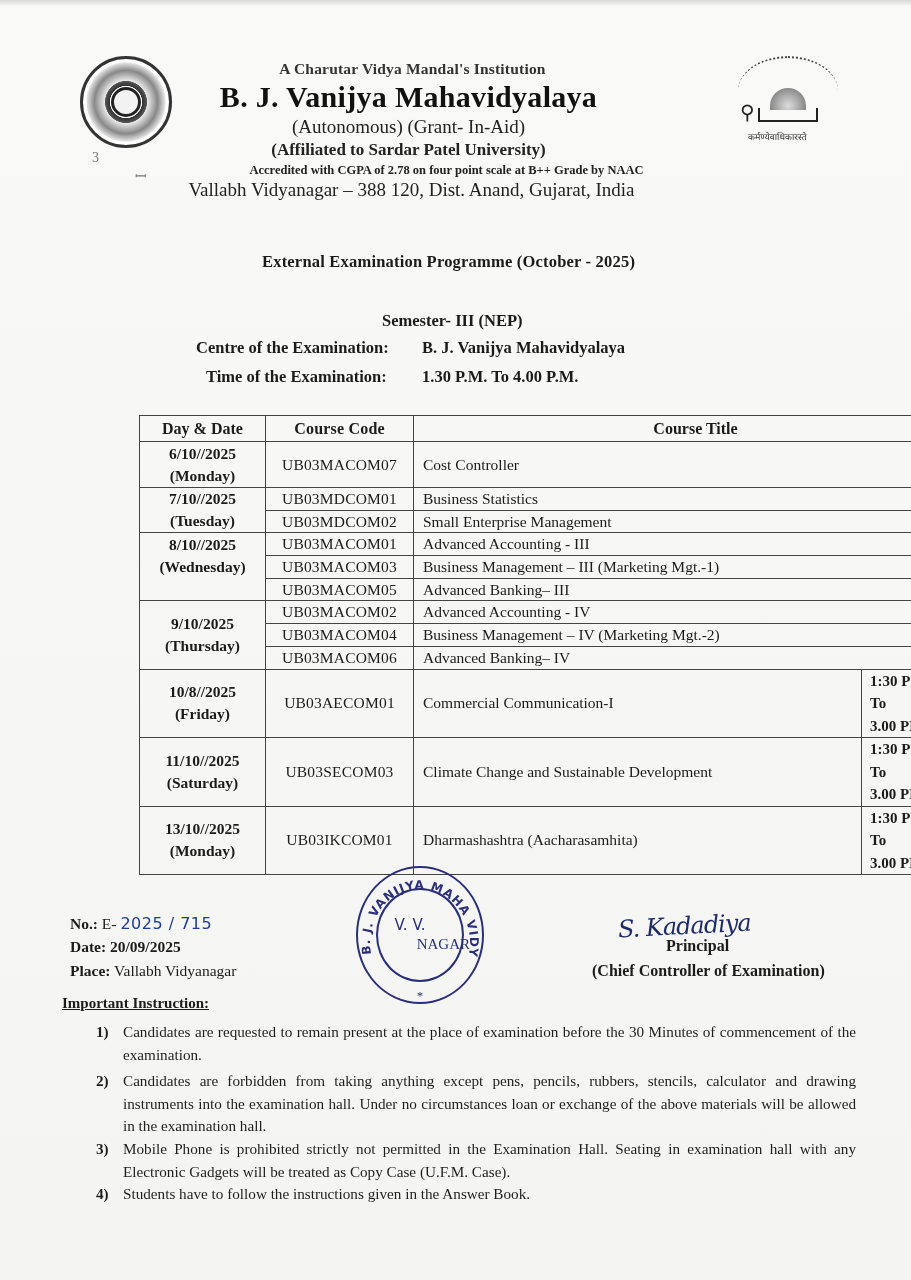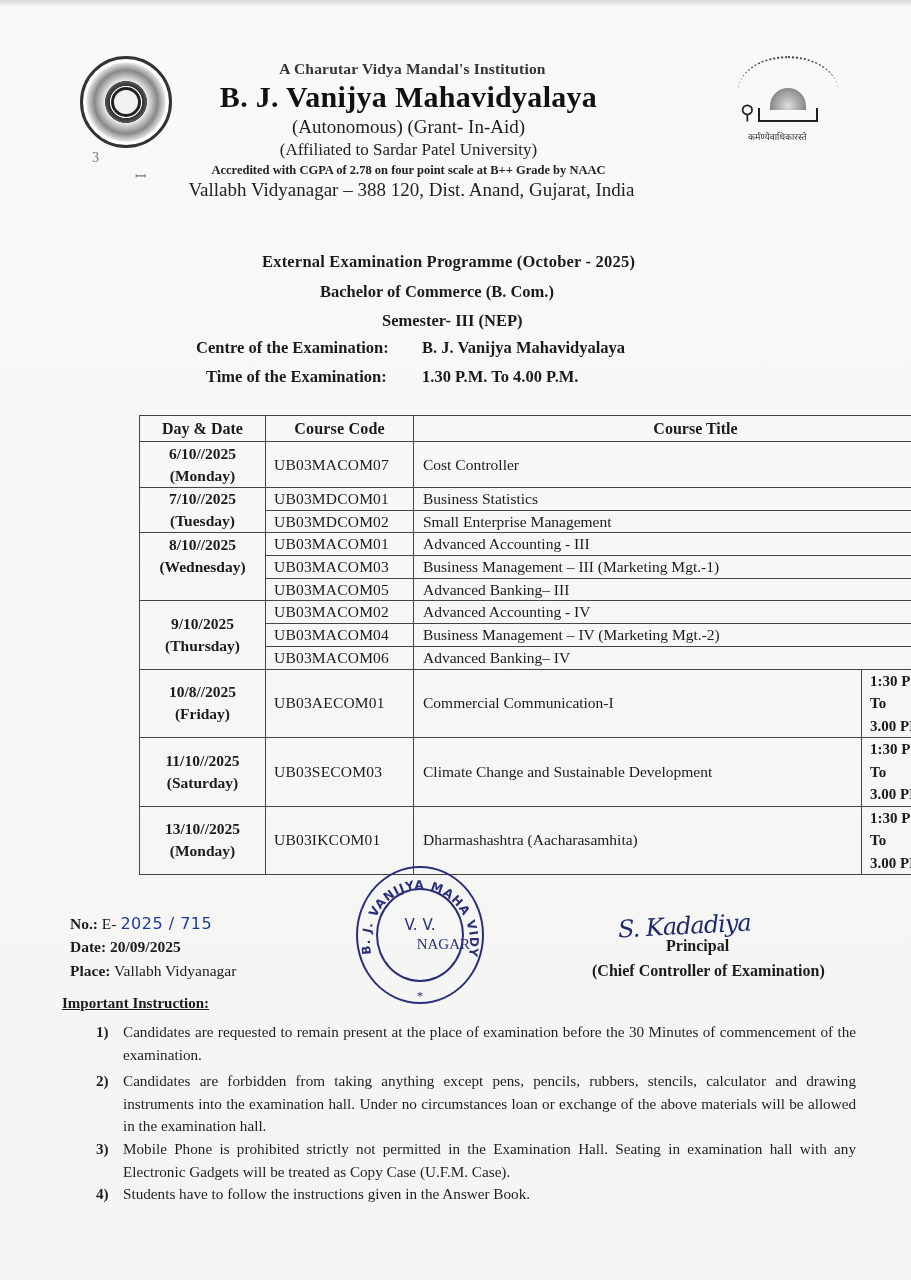--- a/index.html
+++ b/index.html
@@ -17,58 +17,58 @@
   .logo-right .arc { position: absolute; left: 6px; top: 4px; width: 100px; height: 70px; border-top: 2px dotted #444; border-radius: 50% 50% 0 0; }
   .logo-right .dome { position: absolute; left: 38px; top: 36px; width: 36px; height: 22px; border-radius: 18px 18px 0 0; background: radial-gradient(circle at 50% 80%, #ddd, #666); }
   .logo-right .book { position: absolute; left: 26px; top: 56px; width: 60px; height: 14px; border-left: 2px solid #222; border-right: 2px solid #222; border-bottom: 2px solid #222; transform: skewX(0deg); }
   .logo-right .lamp { position: absolute; left: 8px; top: 50px; font-size: 20px; color: #222; line-height: 1; }
   .logo-right .motto { position: absolute; left: 16px; top: 78px; font-size: 9px; color: #333; white-space: nowrap; }
 
   .hdr { position: absolute; left: 0; width: 811px; text-align: center; white-space: nowrap; }
   .hdr-inst { top: 60px; left: 0; font-size: 15.5px; font-weight: bold; color: #333; letter-spacing: 0.2px; padding-left: 14px; }
   .hdr-name { top: 80px; font-size: 30px; font-weight: bold; color: #111; padding-left: 6px; letter-spacing: 0.3px; }
   .hdr-auto { top: 116px; font-size: 19px; color: #222; padding-left: 6px; }
-  .hdr-affil { top: 140px; font-size: 17px; font-weight: normal; color: #222; padding-left: 6px; }
-  .hdr-accr { top: 163px; font-size: 12.5px; font-weight: bold; color: #222; padding-left: 6px; }
+  .hdr-affil { top: 140px; font-size: 17px; font-weight: bold; color: #222; padding-left: 6px; }
+  .hdr-accr { top: 163px; font-size: 12.5px; font-weight: bold; color: #222; padding-left: 6px; margin-left: 38px; }
   .hdr-addr { top: 179px; font-size: 19px; color: #222; padding-left: 12px; }
 
   
   .ttl { position: absolute; font-weight: bold; font-size: 16.5px; color: #1b1b1b; white-space: nowrap; }
   .ttl-1 { left: 262px; top: 252px; letter-spacing: 0.2px; }
   .ttl-2 { left: 320px; top: 282px; }
   .ttl-3 { left: 382px; top: 311px; }
   .ttl-4 { left: 196px; top: 338px; }
   .ttl-5 { left: 206px; top: 367px; }
   .ttl .val { position: absolute; left: 226px; }
 
   
   table.exam { position: absolute; left: 103px; top: 415px; width: 839px; border-collapse: collapse; font-size: 15.5px; margin-left: 36px; }
   table.exam td, table.exam th { border: 1.4px solid #444; padding: 0 8px; vertical-align: middle; }
   table.exam th { height: 26px; font-weight: bold; text-align: center; font-size: 16px; }
   .c-date { width: 126px; text-align: center; font-weight: bold; line-height: 22px; }
-  .c-code { width: 148px; text-align: left; letter-spacing: 0.2px; }
+  .c-code { width: 148px; text-align: center; letter-spacing: 0.2px; }
   .c-title { text-align: left; padding-left: 9px !important; }
   .c-time { width: 116px; font-weight: bold; line-height: 22.5px; font-size: 15px; }
   tr.r-std td { height: 22.7px; }
   tr.r-first td { height: 46px; }
   tr.r-time td { height: 67px; }
 
   
   .meta { position: absolute; left: 70px; font-size: 15.5px; white-space: nowrap; }
   .meta b { font-weight: bold; }
   .meta-no { top: 914px; }
   .meta-no .hand { font-family: "DejaVu Sans", sans-serif; color: #1f3b9a; font-size: 16px; letter-spacing: 0.5px; }
   .meta-date { top: 938px; }
   .meta-place { top: 962px; }
   .imp { position: absolute; left: 62px; top: 995px; font-size: 15px; font-weight: bold; text-decoration: underline; }
 
   .stamp { position: absolute; left: 356px; top: 866px; width: 128px; height: 138px; border-radius: 50%; border: 2.5px solid #2b2f7a; }
   .stamp .ring { position: absolute; left: 18px; top: 20px; width: 88px; height: 94px; border-radius: 50%; border: 2px solid #2b2f7a; }
   .stamp .arc-text { position: absolute; left: 0; top: 0; width: 124px; height: 134px; }
-  .stamp .center1 { position: absolute; left: 0; width: 124px; top: 48px; text-align: center; font-family: "DejaVu Sans", sans-serif; font-size: 15px; color: #2b2f7a; }
+  .stamp .center1 { position: absolute; left: 0; width: 104px; top: 48px; text-align: center; font-family: "DejaVu Sans", sans-serif; font-size: 15px; color: #2b2f7a; }
   .stamp .center2 { position: absolute; left: 0; width: 112px; top: 68px; text-align: right; font-family: Liberation Serif, serif; font-size: 15px; color: #2b2f7a; }
   .stamp .star { position: absolute; left: 0; width: 124px; top: 120px; text-align: center; font-size: 13px; color: #2b2f7a; }
 
   .sign { position: absolute; left: 618px; top: 912px; font-family: "DejaVu Serif", serif; font-style: italic; font-size: 24px; color: #1f2a6a; letter-spacing: -1px; transform: rotate(-3deg); }
   .principal { position: absolute; left: 666px; top: 937px; font-size: 16px; font-weight: bold; }
   .chief { position: absolute; left: 592px; top: 962px; font-size: 16px; font-weight: bold; white-space: nowrap; }
 
   .instr { position: absolute; left: 96px; width: 760px; font-size: 15.2px; line-height: 22.5px; color: #1e1e1e; }
   .instr .num { position: absolute; left: 0; font-weight: bold; }
   .instr .txt { display: block; margin-left: 27px; text-align: justify; }
@@ -97,21 +97,20 @@
   </div>
 
   <div class="hdr hdr-inst">A Charutar Vidya Mandal's Institution</div>
   <div class="hdr hdr-name">B. J. Vanijya Mahavidyalaya</div>
   <div class="hdr hdr-auto">(Autonomous) (Grant- In-Aid)</div>
   <div class="hdr hdr-affil">(Affiliated to Sardar Patel University)</div>
   <div class="hdr hdr-accr">Accredited with CGPA of 2.78 on four point scale at  B++ Grade by NAAC</div>
   <div class="hdr hdr-addr">Vallabh Vidyanagar – 388 120, Dist. Anand, Gujarat, India</div>
 
   <div class="ttl ttl-1">External Examination  Programme (October - 2025)</div>
-  <div class="ttl ttl-2">Bachelor of Commerce (B. Com.)</div>
   <div class="ttl ttl-3">Semester- III (NEP)</div>
   <div class="ttl ttl-4">
     <span>Centre of the Examination:</span>
     <span class="val">B. J. Vanijya Mahavidyalaya</span>
   </div>
   <div class="ttl ttl-5">
     <span>Time of the Examination:</span>
     <span class="val" style="left:216px">1.30 P.M. To 4.00 P.M.</span>
   </div>
 

